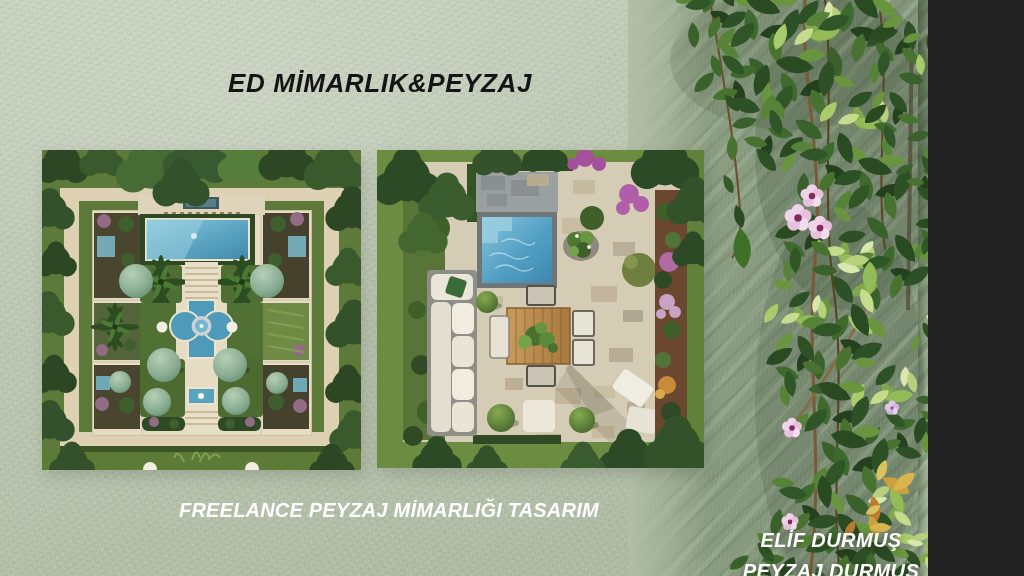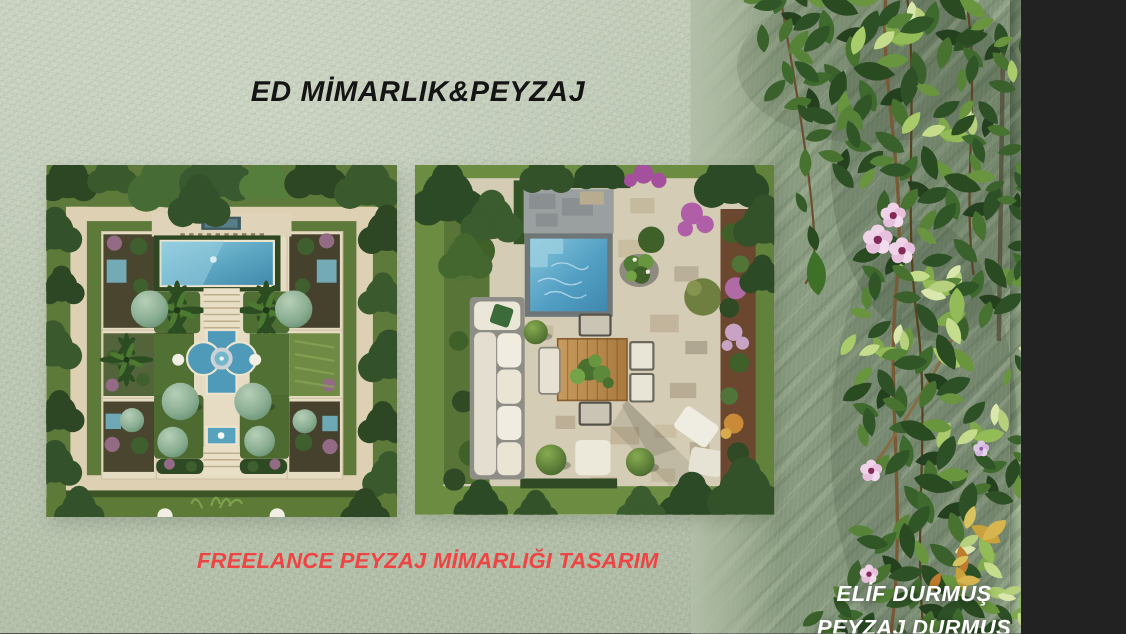--- a/index.html
+++ b/index.html
@@ -52,21 +52,21 @@
   }
   
   #title{
     position:absolute;left:228px;top:68px;margin:0;
     font-size:26px;font-weight:bold;font-style:italic;letter-spacing:.6px;
     color:#141414;white-space:nowrap;z-index:6;
   }
   #services{
     position:absolute;left:179px;top:495px;z-index:6;
     font-size:20px;font-weight:bold;font-style:italic;letter-spacing:.2px;
-    color:#ef4444;line-height:30px;white-space:nowrap;
+    color:#ffffff;line-height:30px;white-space:nowrap;
   }
   #author{
     position:absolute;left:733px;top:501px;width:196px;z-index:7;text-align:center;
     font-size:20px;font-weight:bold;font-style:italic;letter-spacing:.4px;
     color:#fff;line-height:31px;white-space:nowrap;
     text-shadow:0 1px 6px rgba(20,30,15,.45);
     margin-top:24px;
   }
   
   .card{

